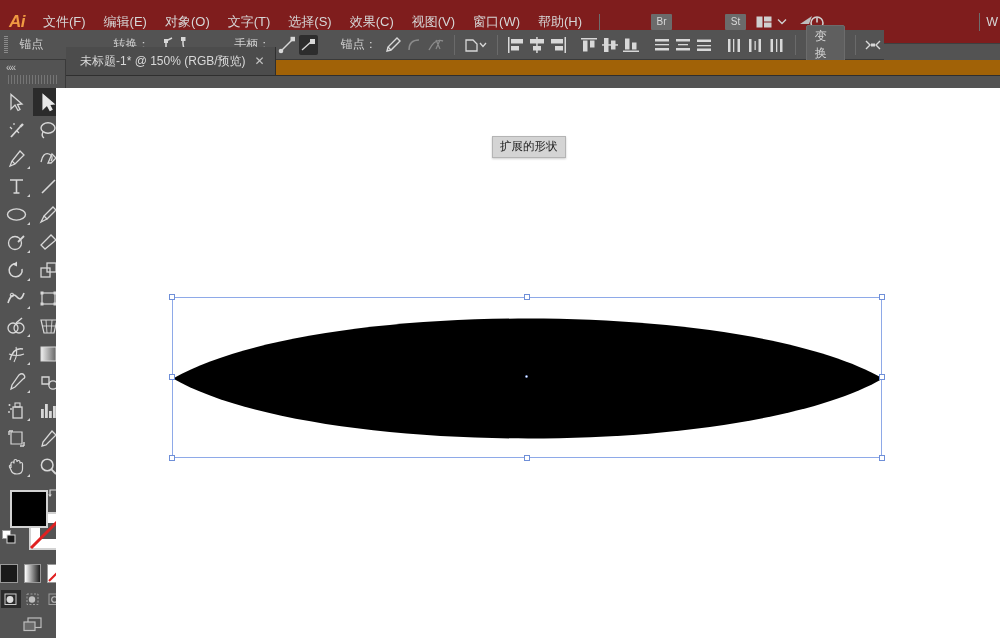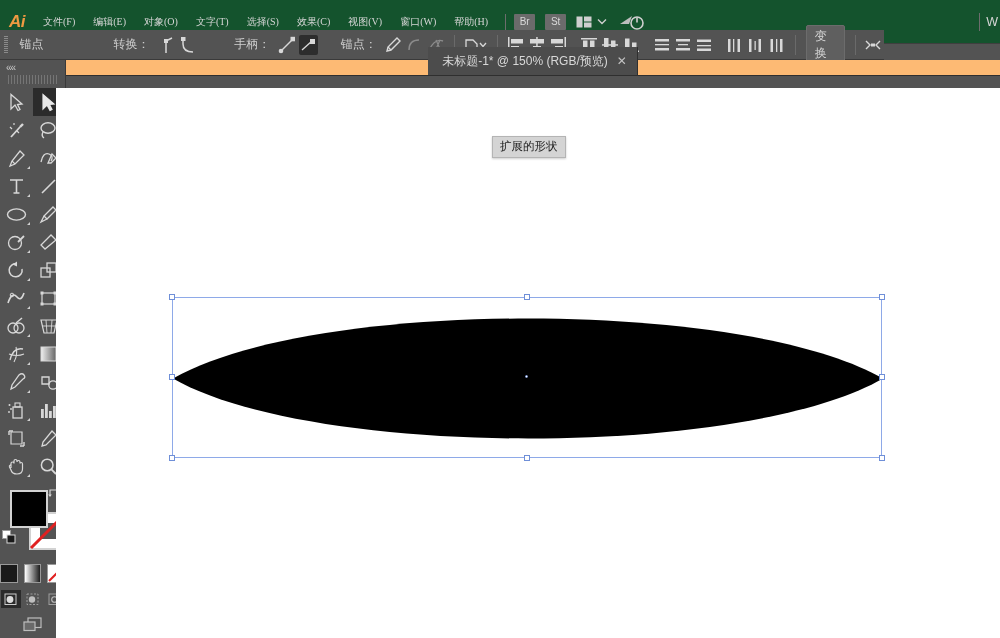--- a/index.html
+++ b/index.html
@@ -8,37 +8,37 @@
     overflow: hidden;
     background: #ffffff;
     font-family: "Liberation Sans", "DejaVu Sans", sans-serif;
     -webkit-font-smoothing: antialiased;
   }
   #app { position: relative; width: 1000px; height: 638px; background: #535353; }
 
   
   .menubar {
     position: absolute; left: 0; top: 0; width: 1000px; height: 44px;
-    background: #14532d; display: flex; align-items: center;
+    background: #7f1d1d; display: flex; align-items: center;
     border-bottom: 1px solid #3f3f3f;
   }
   .ai-logo {
     width: 34px; height: 30px; display: flex; align-items: center; justify-content: center;
     color: #f09a42; font-size: 17px; font-weight: bold; font-style: italic;
     letter-spacing: -0.5px;
   }
   .menu-item {
     padding: 0 9px; height: 30px; line-height: 30px;
-    color: #d6d6d6; font-size: 10px; white-space: nowrap; cursor: default; font-family: Liberation Serif, serif;
+    color: #d6d6d6; font-size: 13px; white-space: nowrap; cursor: default;
   }
   .mb-sep { width: 1px; height: 16px; background: #6d6d6d; margin: 0 8px; }
   .mb-badge {
     width: 21px; height: 16px; background: #6b6b6b; color: #d8d8d8;
     font-size: 10px; display: flex; align-items: center; justify-content: center;
-    margin-right: 10px; border-radius: 1px;
+    margin-right: 10px; border-radius: 1px; margin-left: 43px;
   }
   .mb-arrange { display: flex; align-items: center; gap: 5px; margin-right: 12px; }
   .mb-spacer { flex: 1; }
   .ws-sep { width: 1px; height: 18px; background: #6d6d6d; margin-right: 6px; }
   .ws-label { color: #d6d6d6; font-size: 12.5px; padding-right: 2px; }
 
   
   .controlbar {
     position: absolute; left: 0; top: 30px; width: 884px; height: 30px;
     background: #535353; display: flex; align-items: center;
@@ -58,23 +58,22 @@
   .cb-btn.dim { opacity: .42; }
   .cb-text-btn {
     color: #d5d5d5; font-size: 12px; padding: 2px 8px; background: #5f5f5f;
     border: 1px solid #6c6c6c; border-radius: 2px; margin: 0 3px;
   }
   svg { display: block; }
 
   
   .tabbar {
     position: absolute; left: 66px; top: 60px; width: 934px; height: 16px;
-    background: #fdba74; display: flex; align-items: flex-end;
+    background: #a16207; display: flex; align-items: flex-end;
     border-bottom: 1px solid #2f2f2f;
-    justify-content: center;
   }
   .doc-tab {
     height: 28px; display: flex; align-items: center; gap: 9px;
     padding: 0 10px 0 14px; background: #4c4c4c;
     border-right: 1px solid #2f2f2f;
   }
   .doc-tab-title { color: #d8d8d8; font-size: 12px; white-space: nowrap; }
   .doc-tab-close { color: #c3c3c3; font-size: 12px; line-height: 1; }
 
   

